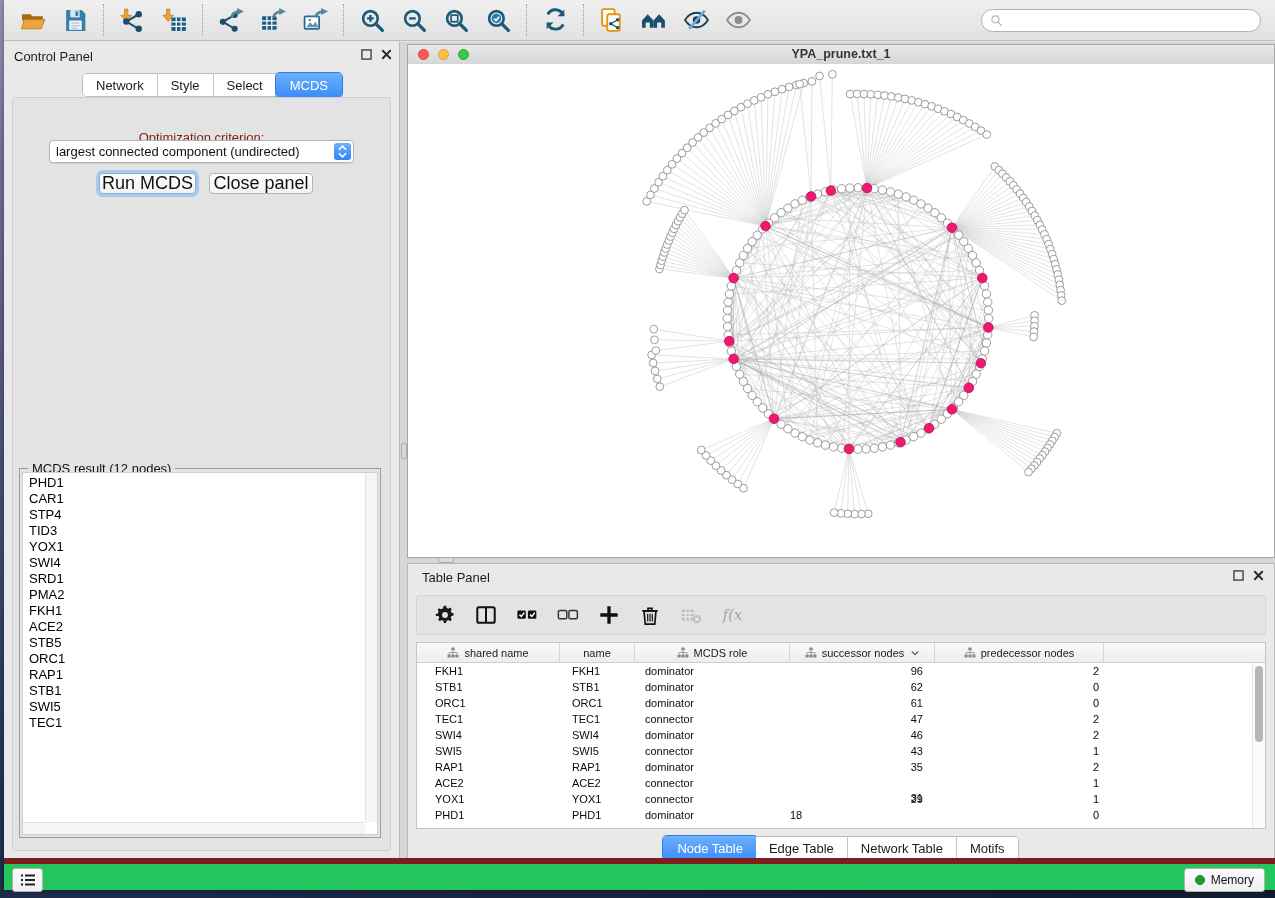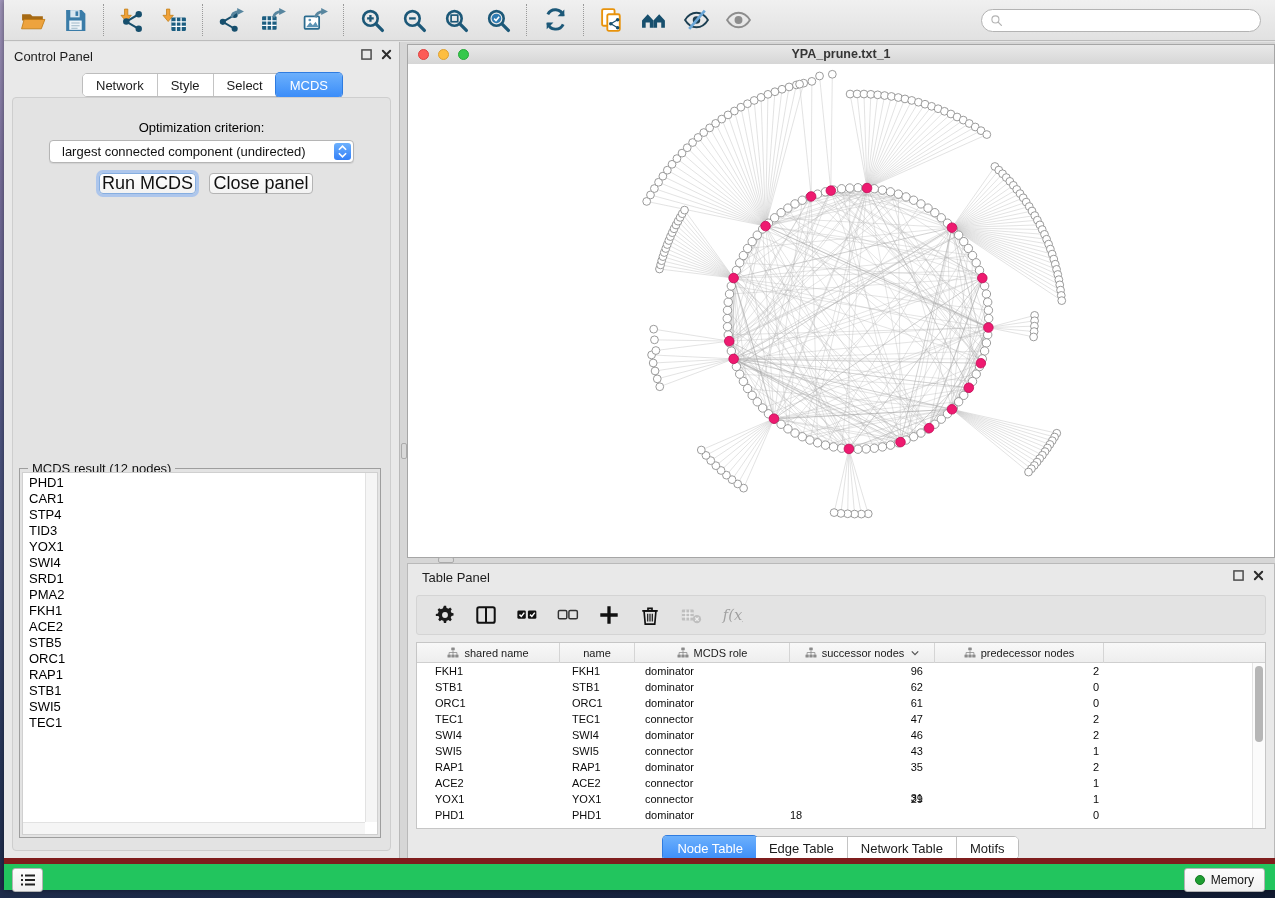--- a/index.html
+++ b/index.html
@@ -34,23 +34,23 @@
   .wc svg { width:11px; height:11px; }
 
   .seg-tabs { display:flex; height:24px; border:1px solid #bdbdbd; border-radius:5px; background:#fff; overflow:visible; }
   .seg { padding:0 13px; font-size:13px; color:#1c1c1c; display:flex; align-items:center; border-right:1px solid #c4c4c4; background:#fff; }
   .seg:first-child { border-radius:4px 0 0 4px; }
   .seg:last-child  { border-right:none; border-radius:0 4px 4px 0; }
   .seg.sel { background:linear-gradient(#6cb0fc,#3b8df9); color:#fff; border-radius:4px; margin:-1px; padding:0 14px; border-right:none; box-shadow:0 0 0 1px #2f7ce0; }
   .cp-tabs { position:absolute; left:78px; top:31px; }
 
   .cp-inner { position:absolute; left:8px; top:55px; right:8px; bottom:7px; background:#e3e3e3; border:1px solid #cecece; border-radius:4px; }
-  .opt-label { position:absolute; left:0; right:0; top:22px; text-align:center; font-size:13px; color:#000000; }
+  .opt-label { position:absolute; left:0; right:0; top:32px; text-align:center; font-size:13px; color:#7f1d1d; }
   .dropdown { position:absolute; left:36px; right:36px; top:42px; height:23px; background:#fff; border:1px solid #b5b5b5; border-radius:4px;
-    font-size:13px; color:#111; display:flex; align-items:center; padding-left:12px; box-shadow:0 1px 1px rgba(0,0,0,.08); }
+    font-size:13px; color:#111; display:flex; align-items:center; padding-left:6px; box-shadow:0 1px 1px rgba(0,0,0,.08); }
   .dd-stepper { position:absolute; right:2px; top:2px; bottom:2px; width:17px; border-radius:3px;
     background:linear-gradient(#6db1fd,#3480f7); display:flex; flex-direction:column; align-items:center; justify-content:center; gap:1px; }
   .dd-stepper svg { width:9px; height:6px; }
   .btn { position:absolute; height:21px; background:linear-gradient(#ffffff,#f2f2f2); border:1px solid #b4b4b4; border-radius:4px;
     font-size:18px; color:#111; display:flex; align-items:center; justify-content:center; }
   .btn-run { left:86px; top:75px; width:97px; border-color:#86aee0; box-shadow:0 0 0 3px rgba(106,162,247,.45); }
   .btn-close { left:196px; top:75px; width:104px; }
 
   .groupbox { position:absolute; left:6px; right:9px; top:370px; bottom:12px; border:1px solid #9e9e9e; }
   .gb-legend { position:absolute; top:-8px; left:8px; background:#e3e3e3; padding:0 4px; font-size:13px; color:#111; }

